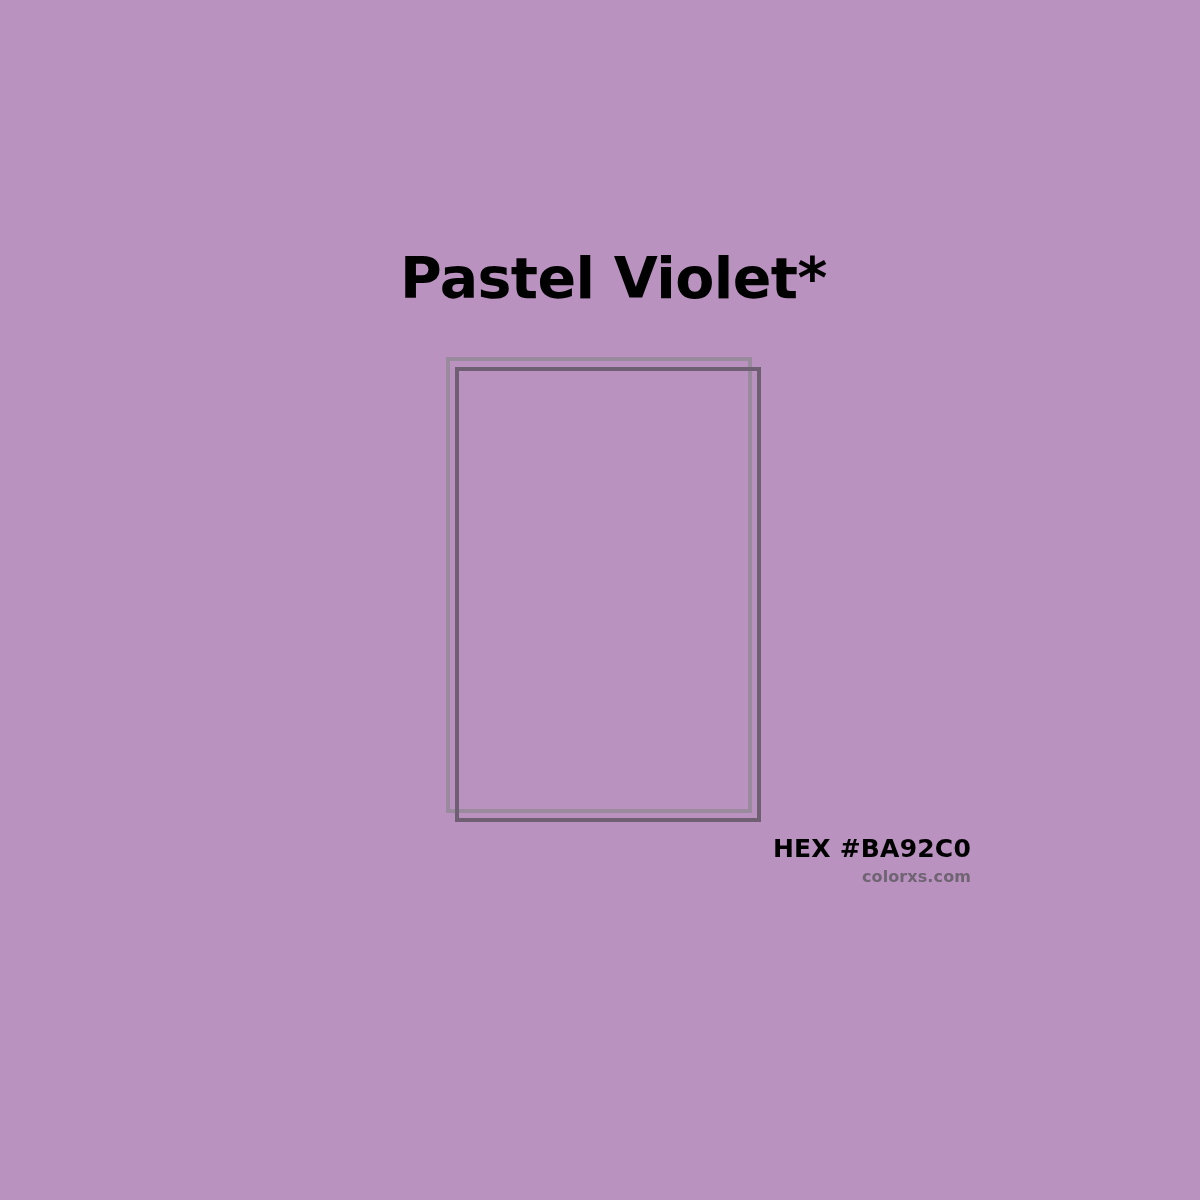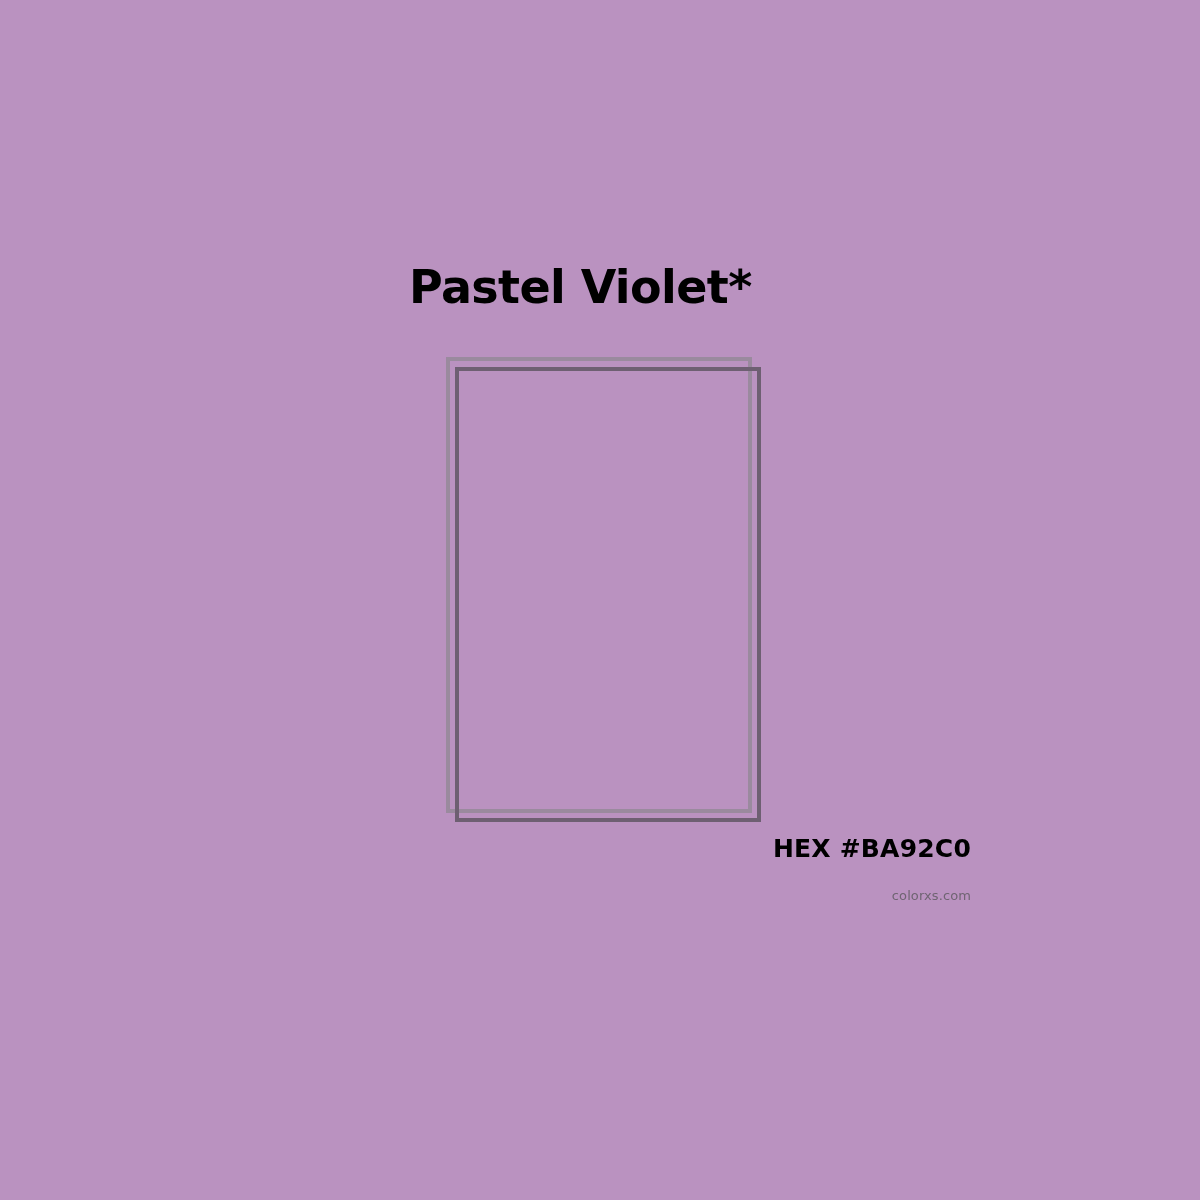--- a/index.html
+++ b/index.html
@@ -20,23 +20,23 @@
     width: 1200px;
     height: 1200px;
     background: #ba92c0;
   }
 
   
   #color-title {
     position: absolute;
     left: 400px;
     top: 246px;
-    margin: 9px;
+    margin: 0;
     font-family: "DejaVu Sans", "Liberation Sans", sans-serif;
-    font-size: 46px;
+    font-size: 57px;
     font-weight: bold;
     letter-spacing: -0.6px;
     line-height: 64px;
     color: #000000;
     white-space: nowrap;
   }
 
   
   #swatch-area {
     position: absolute;
@@ -105,23 +105,23 @@
 
   #rgb-value {
     font-size: 25px;
     font-weight: normal;
     line-height: 34px;
     letter-spacing: 0.2px;
     margin-top: 8px;
   }
 
   #site-credit {
-    margin-top: 19px;
-    font-size: 13px;
-    font-weight: normal;
+    margin-top: 0;
+    font-size: 16px;
+    font-weight: bold;
     line-height: 22px;
     color: #6f6472;
     letter-spacing: 0.1px;
     white-space: nowrap;
   }
 </style>
 </head>
 <body>
 
 <div id="page" style="background: rgb(186, 146, 192);">

